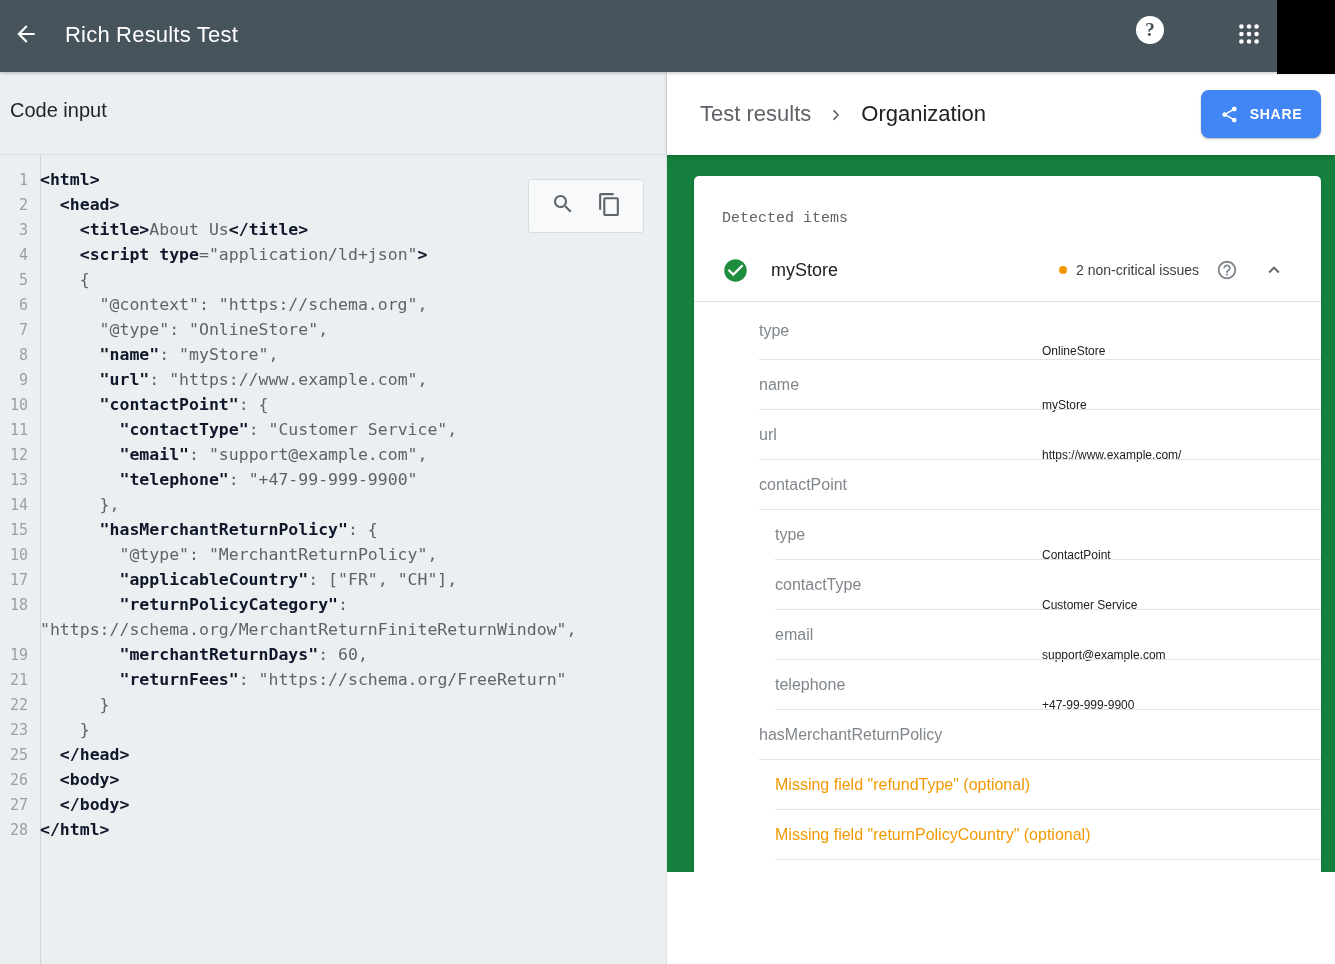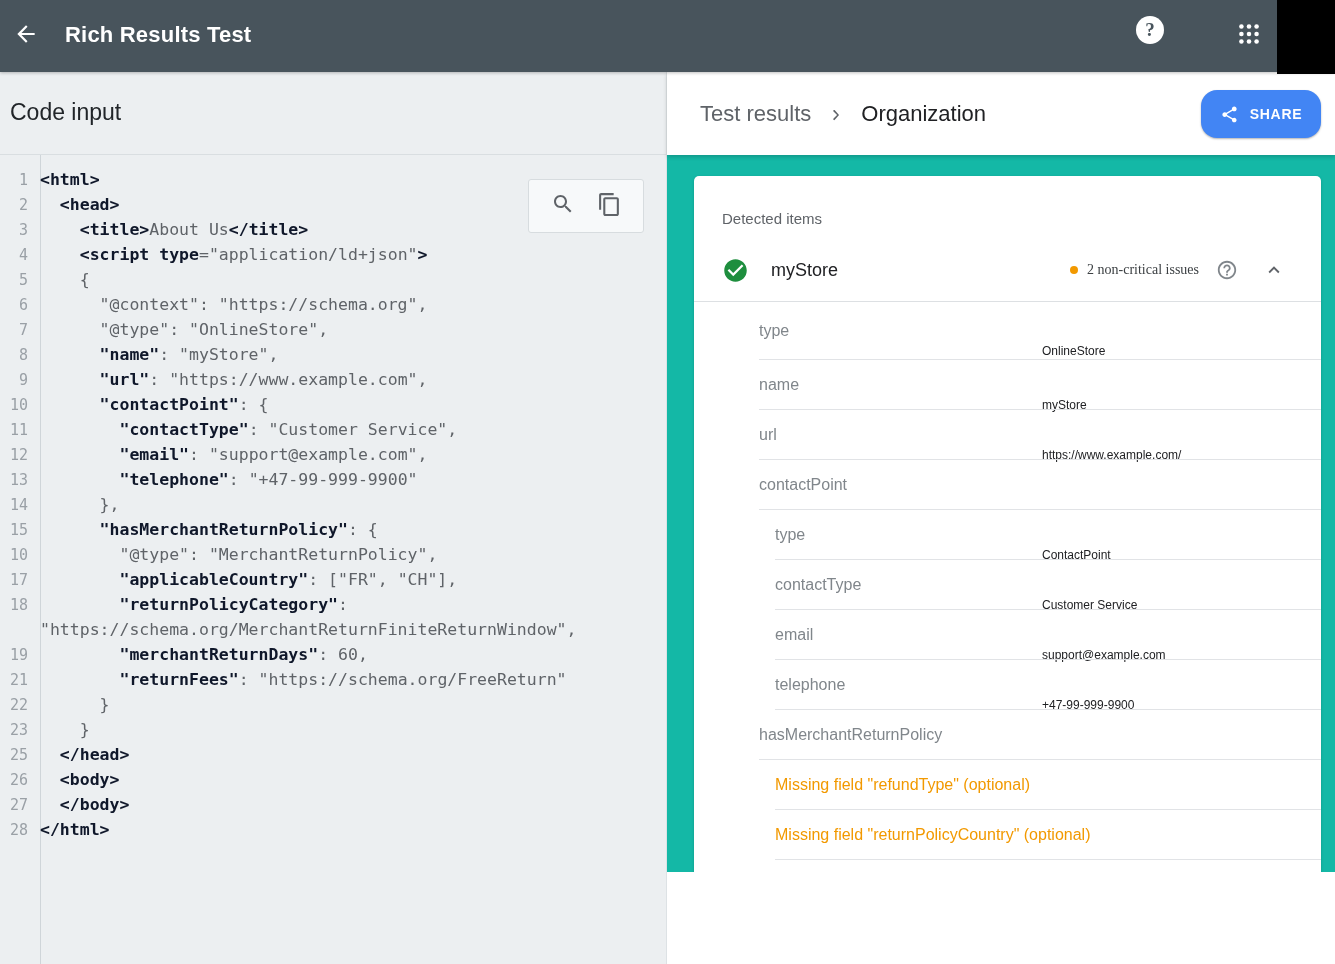--- a/index.html
+++ b/index.html
@@ -5,74 +5,74 @@
   * { margin:0; padding:0; box-sizing:border-box; }
   html,body { width:1335px; height:964px; overflow:hidden; }
   body { font-family:"Liberation Sans", sans-serif; background:#fff; }
   .app { position:relative; width:1335px; height:964px; background:#fff; }
 
   
   .appbar { position:absolute; top:0; left:0; width:1335px; height:72px;
             background:#48545C; box-shadow:0 1px 3px rgba(0,0,0,.25); z-index:20; }
   .back-btn { position:absolute; left:12px; top:22px; width:28px; height:28px;
               cursor:pointer; display:flex; align-items:center; justify-content:center; }
-  .app-title { position:absolute; left:65px; top:22px; font-size:22px; font-weight:700;
+  .app-title { position:absolute; left:65px; top:22px; font-size:22px; font-weight:400;
                color:#fff; letter-spacing:.2px; }
   .help-btn { position:absolute; left:1136px; top:16px; width:28px; height:28px;
               background:#fff; border-radius:50%; display:flex; align-items:center;
               justify-content:center; cursor:pointer; }
   .help-btn span { color:#48545C; font-size:19px; font-weight:700; font-family:"Liberation Serif",serif; }
   .apps-btn { position:absolute; left:1235px; top:22px; width:28px; height:28px; cursor:pointer;
               display:flex; align-items:center; justify-content:center; }
   .black-box { position:absolute; top:0; right:0; width:58px; height:74px; background:#000; z-index:30; }
 
   
   .left-panel { position:absolute; top:72px; left:0; width:667px; height:892px;
                 background:#ECEFF1; border-right:1px solid #DDE2E5; }
   .code-header { position:absolute; top:0; left:0; right:0; height:83px;
                  border-bottom:1px solid #D9DEE1; }
-  .code-title { position:absolute; left:10px; top:27px; font-size:23px; font-weight:500; color:#212529; }
+  .code-title { position:absolute; left:10px; top:27px; font-size:20px; font-weight:500; color:#212529; }
   .editor { position:absolute; top:83px; left:0; right:0; bottom:0; overflow:hidden; }
   .gutter-line { position:absolute; top:0; bottom:0; left:40px; width:1px; background:#CFD5D9; }
   .code-lines { position:absolute; top:12px; left:0; right:0; }
   .code-line { display:flex; height:25px; align-items:center; }
   .line-num { width:34px; padding-right:6px; text-align:right; flex:none;
               color:#9AA0A6; font-size:15px; font-family:"DejaVu Sans Mono",monospace; }
   .line-code { white-space:pre; padding-left:6px; font-family:"DejaVu Sans Mono",monospace;
                font-size:16.5px; line-height:25px; }
   .tok-b { color:#0f172a; font-weight:700; }
   .tok-g { color:#5F6368; }
   .code-toolbar { position:absolute; top:24px; right:22px; width:116px; height:54px;
                   background:#F7F9FA; border:1px solid #D7DCDF; border-radius:3px;
                   display:flex; align-items:center; justify-content:center; gap:22px; }
   .tool-icon { width:24px; height:24px; cursor:pointer; display:flex; align-items:center; justify-content:center; }
 
   
-  .right-panel { position:absolute; top:72px; left:667px; width:668px; height:800px; background:#14b8a6; }
+  .right-panel { position:absolute; top:72px; left:667px; width:668px; height:800px; background:#15803d; }
   .results-header { position:absolute; top:0; left:0; right:0; height:83px; background:#fff;
                     box-shadow:0 2px 4px rgba(0,0,0,.18); z-index:10; }
   .breadcrumb { position:absolute; left:33px; top:0; height:83px; display:flex; align-items:center; gap:14px; }
   .crumb-parent { font-size:22px; color:#5F6368; cursor:pointer; }
   .crumb-chevron { display:flex; align-items:center; margin-top:2px; }
   .crumb-current { font-size:22px; color:#202124; }
   .share-btn { position:absolute; right:14px; top:18px; height:48px; min-width:120px;
-               background:#4285F4; color:#fff; border:none; border-radius:16px;
+               background:#4285F4; color:#fff; border:none; border-radius:8px;
                display:flex; align-items:center; justify-content:center; gap:11px;
                padding:0 18px; cursor:pointer; box-shadow:0 1px 2px rgba(0,0,0,.3); }
   .share-label { font-size:14px; font-weight:700; letter-spacing:.7px; }
 
   .results-body { position:absolute; top:83px; left:0; right:0; bottom:0; overflow:hidden; }
   .card { position:relative; margin:21px 14px 0 27px; height:1000px; background:#fff;
           border-radius:5px; box-shadow:0 1px 3px rgba(0,0,0,.18); }
-  .detected-label { position:absolute; top:34px; left:28px; font-size:15px; color:#5F6368; }
+  .detected-label { position:absolute; top:34px; left:28px; font-size:15px; color:#5F6368;font-family:Liberation Mono, monospace; }
   .item-row { position:absolute; top:68px; left:28px; right:36px; height:52px;
               display:flex; align-items:center; cursor:pointer; }
   .check-icon { width:27px; height:27px; flex:none; display:flex; }
   .item-name { margin-left:22px; font-size:18px; color:#202124; }
-  .item-right { margin-left:auto; display:flex; align-items:center;font-family:Liberation Serif, serif; }
+  .item-right { margin-left:auto; display:flex; align-items:center; }
   .issue-dot { width:8px; height:8px; border-radius:50%; background:#F29900; flex:none; }
   .issues-text { margin-left:9px; font-size:14px; color:#3C4043; }
   .card-help { margin-left:17px; width:22px; height:22px; display:flex; cursor:pointer; }
   .collapse-btn { margin-left:25px; width:22px; height:22px; display:flex; cursor:pointer; }
   .header-divider { position:absolute; top:125px; left:0; right:0; height:1px; background:#DDE0E3; }
 
   .detail-table { position:absolute; top:125px; left:0; right:0; }
   .detail-row { position:relative; height:50px; display:flex; align-items:center; }
   .detail-row.first { height:59px; }
   .detail-row.indent-1 { padding-left:65px; }

